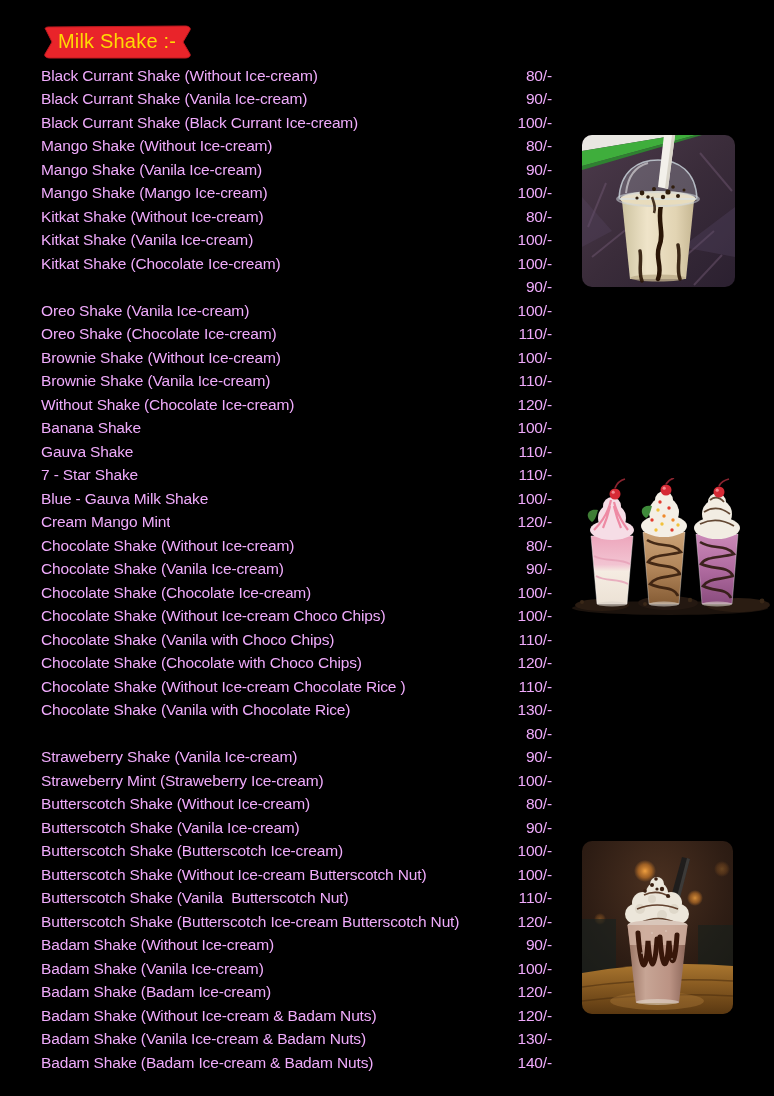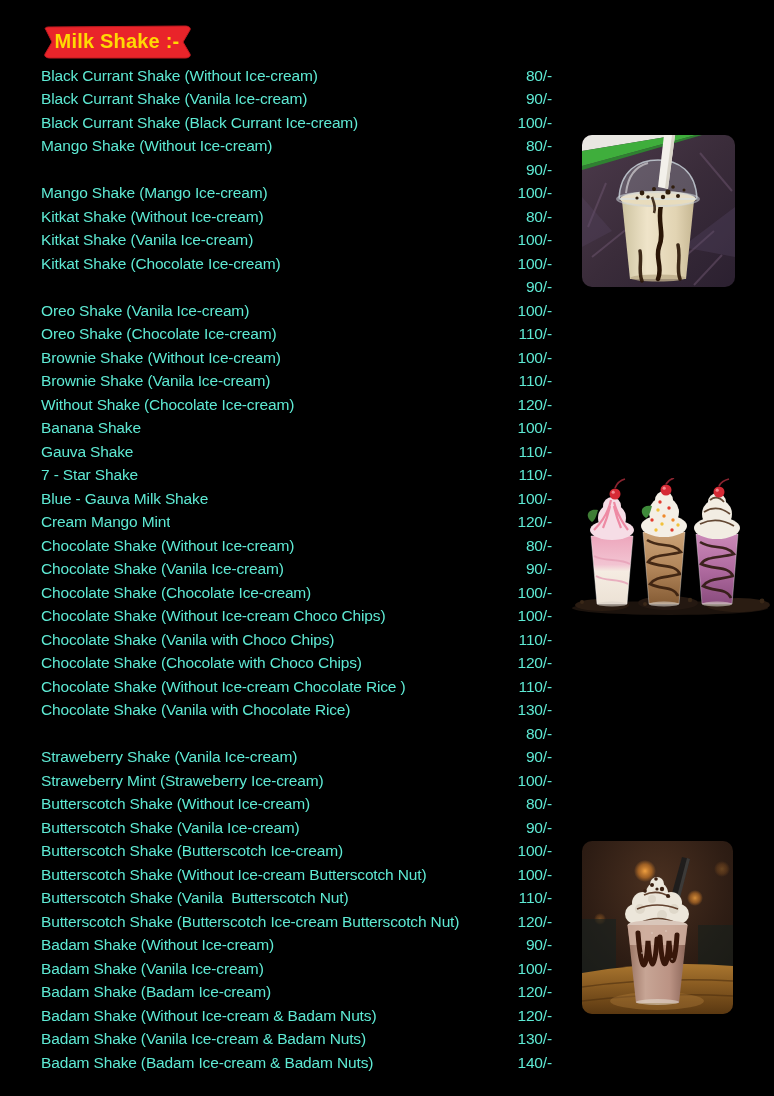--- a/index.html
+++ b/index.html
@@ -3,24 +3,24 @@
 <meta charset="utf-8">
 <style>
   html,body{margin:0;padding:0;background:#000;}
   .page{position:relative;width:774px;height:1096px;background:#000;overflow:hidden;
         font-family:"Liberation Sans",sans-serif;}
   
   .ribbon{position:absolute;left:41px;top:25px;width:152px;height:34px;}
   .ribbon svg{position:absolute;left:0;top:0;width:100%;height:100%;}
   .ribbon-title{position:absolute;left:0;top:0;width:100%;height:100%;
         display:flex;align-items:center;justify-content:center;
-        color:#ffd903;font-size:20px;font-weight:bold;letter-spacing:.2px;padding-bottom:1px;box-sizing:border-box;}
+        color:#ffd903;font-size:20px;font-weight:normal;letter-spacing:.2px;padding-bottom:1px;box-sizing:border-box;}
   
   .menu-list{position:absolute;left:41px;top:64px;width:511px;}
-  .menu-row{display:flex;align-items:center;height:23.5px;color:#5eead4;
+  .menu-row{display:flex;align-items:center;height:23.5px;color:#f0abfc;
         font-size:15.5px;letter-spacing:-.15px;}
   .menu-item-name{white-space:pre;overflow:hidden;}
   .menu-item-price{margin-left:auto;white-space:nowrap;padding-left:8px;}
   
   .photo{position:absolute;overflow:hidden;}
   .photo svg{display:block;}
   .photo-rounded{border-radius:10px;}
   #photo-top{left:582px;top:135px;width:153px;height:152px;}
   #photo-mid{left:570px;top:478px;width:204px;height:142px;}
   #photo-bottom{left:582px;top:841px;width:151px;height:173px;}
@@ -52,20 +52,21 @@
       <span class="menu-item-name">Black Currant Shake (Black Currant Ice-cream)</span>
       <span class="menu-item-price">100/-</span>
     </div>
 
     <div class="menu-row">
       <span class="menu-item-name">Mango Shake (Without Ice-cream)</span>
       <span class="menu-item-price">80/-</span>
     </div>
 
     <div class="menu-row">
+      <span class="menu-item-name">Mango Shake (Vanila Ice-cream)</span>
       <span class="menu-item-price">90/-</span>
     </div>
 
     <div class="menu-row">
       <span class="menu-item-name">Mango Shake (Mango Ice-cream)</span>
       <span class="menu-item-price">100/-</span>
     </div>
 
     <div class="menu-row">
       <span class="menu-item-name">Kitkat Shake (Without Ice-cream)</span>

